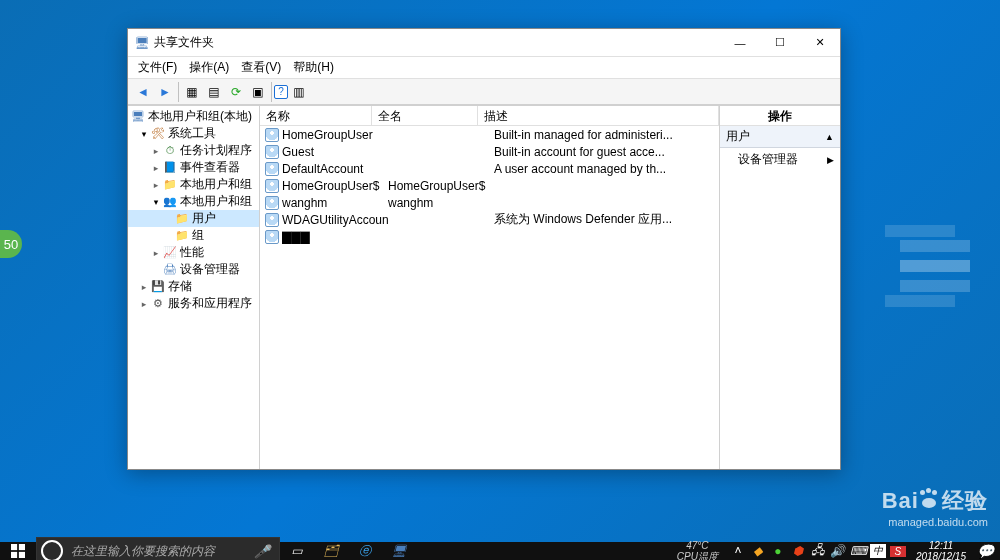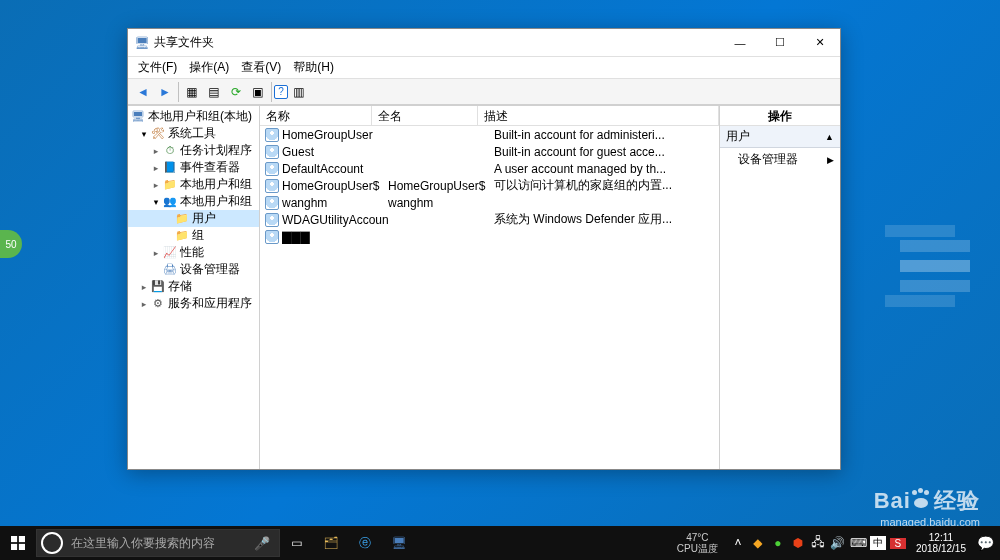--- a/index.html
+++ b/index.html
@@ -53,42 +53,42 @@
 .actionhdr { height: 20px; padding: 2px 6px; border-bottom: 1px solid #e0e0e0; font-weight: bold; }
 .actiongroup { padding: 2px 6px; background: #eef3fa; border-bottom: 1px solid #d0d6df; display: flex; align-items: center; justify-content: space-between; }
 .actiongroup .arr { font-size: 9px; }
 .actionitem { padding: 3px 6px 3px 18px; display: flex; justify-content: space-between; align-items: center; }
 .actionitem .arr { font-size: 9px; }
 
 
 .usericon { width: 14px; height: 14px; background: radial-gradient(circle at 50% 35%, #fefefe 0 20%, #b9d9f5 20% 70%, transparent 71%); border-radius: 2px; position: relative; border: 1px solid #6a99c8; }
 
 
-.taskbar { position: absolute; left: 0; bottom: 0; width: 100%; height: 34px; background: #101010; display: flex; align-items: center; color: #fff; font-size: 12px; }
+.taskbar { position: absolute; left: 0; bottom: 0; width: 100%; height: 18px; background: #101010; display: flex; align-items: center; color: #fff; font-size: 12px; font-style: italic; }
 .taskbar .start { width: 36px; height: 30px; display: flex; align-items: center; justify-content: center; }
 .taskbar .start svg { width: 14px; height: 14px; }
 .taskbar .searchbox { height: 28px; width: 244px; background: #2b2b2b; display: flex; align-items: center; padding: 0 8px 0 4px; color: #aaa; border: 1px solid #333; }
 .taskbar .searchbox .circ { width: 22px; height: 22px; border: 2px solid #fff; border-radius: 50%; margin-right: 8px; }
 .taskbar .searchbox .mic { margin-left: auto; font-size: 13px; }
 .taskbar .tbicon { width: 34px; height: 30px; display: flex; align-items: center; justify-content: center; }
 .taskbar .spacer { flex: 1; }
 .taskbar .tempbox { font-size: 10px; line-height: 1.1; color: #ccc; padding: 0 8px; text-align: center; }
 .taskbar .tray { display: flex; align-items: center; gap: 4px; padding: 0 4px; font-size: 12px; }
 .taskbar .tray span { width: 16px; text-align: center; }
 .taskbar .clockbox { font-size: 10px; line-height: 1.1; text-align: center; padding: 0 6px; }
 .taskbar .notif { width: 28px; text-align: center; font-size: 14px; }
 
 
-.watermark { position: absolute; right: 20px; bottom: 32px; color: rgba(255,255,255,0.75); font-size: 11px; text-align: right; }
+.watermark { position: absolute; right: 12px; bottom: 32px; color: rgba(255,255,255,0.75); font-size: 11px; text-align: right; }
 .watermark .big { font-size: 22px; font-weight: bold; letter-spacing: 1px; }
 .watermark .paw { display: inline-block; width: 20px; height: 18px; position: relative; }
 .watermark .paw::before { content: ""; position: absolute; bottom: 0; left: 3px; width: 14px; height: 10px; background: rgba(255,255,255,0.75); border-radius: 50%; }
 .watermark .paw::after { content: ""; position: absolute; top: 0; left: 1px; width: 5px; height: 5px; background: rgba(255,255,255,0.75); border-radius: 50%; box-shadow: 6px -2px 0 rgba(255,255,255,0.75), 12px 0 0 rgba(255,255,255,0.75); }
 
-.badge { position: absolute; left: 0; top: 230px; width: 22px; height: 28px; background: #5ab54e; border-radius: 0 14px 14px 0; color: #fff; font-size: 10px; display: flex; align-items: center; justify-content: center; }
+.badge { position: absolute; left: 0; top: 230px; width: 22px; height: 28px; background: #5ab54e; border-radius: 0 14px 14px 0; color: #fff; font-size: 13px; display: flex; align-items: center; justify-content: center; }
 
 
 .ic-mon { color: #4a7ebb; }
 .ic-wrench { color: #b5651d; }
 .ic-clock { color: #3a7f3a; }
 .ic-book { color: #6a4fa0; }
 .ic-folder { color: #e5b95a; }
 .ic-group { color: #2a78a8; }
 .ic-perf { color: #c23030; }
 .ic-dev { color: #4a7ebb; }
@@ -207,21 +207,21 @@
         <div class="col-full">全名</div>
         <div class="col-desc">描述</div>
       </div>
       <div class="listbody" id="list-body">
           <div class="row">
             <span class="rico">
               <span class="usericon"></span>
             </span>
             <span class="c1">HomeGroupUser</span>
             <span class="c2"></span>
-            <span class="c3">Built-in account for administeri...</span>
+            <span class="c3">Built-in managed for administeri...</span>
           </div>
           <div class="row">
             <span class="rico">
               <span class="usericon"></span>
             </span>
             <span class="c1">Guest</span>
             <span class="c2"></span>
             <span class="c3">Built-in account for guest acce...</span>
           </div>
           <div class="row">
@@ -231,21 +231,20 @@
             <span class="c1">DefaultAccount</span>
             <span class="c2"></span>
             <span class="c3">A user account managed by th...</span>
           </div>
           <div class="row">
             <span class="rico">
               <span class="usericon"></span>
             </span>
             <span class="c1">HomeGroupUser$</span>
             <span class="c2">HomeGroupUser$</span>
-            <span class="c3">可以访问计算机的家庭组的内置...</span>
           </div>
           <div class="row">
             <span class="rico">
               <span class="usericon"></span>
             </span>
             <span class="c1">wanghm</span>
             <span class="c2">wanghm</span>
             <span class="c3"></span>
           </div>
           <div class="row">

